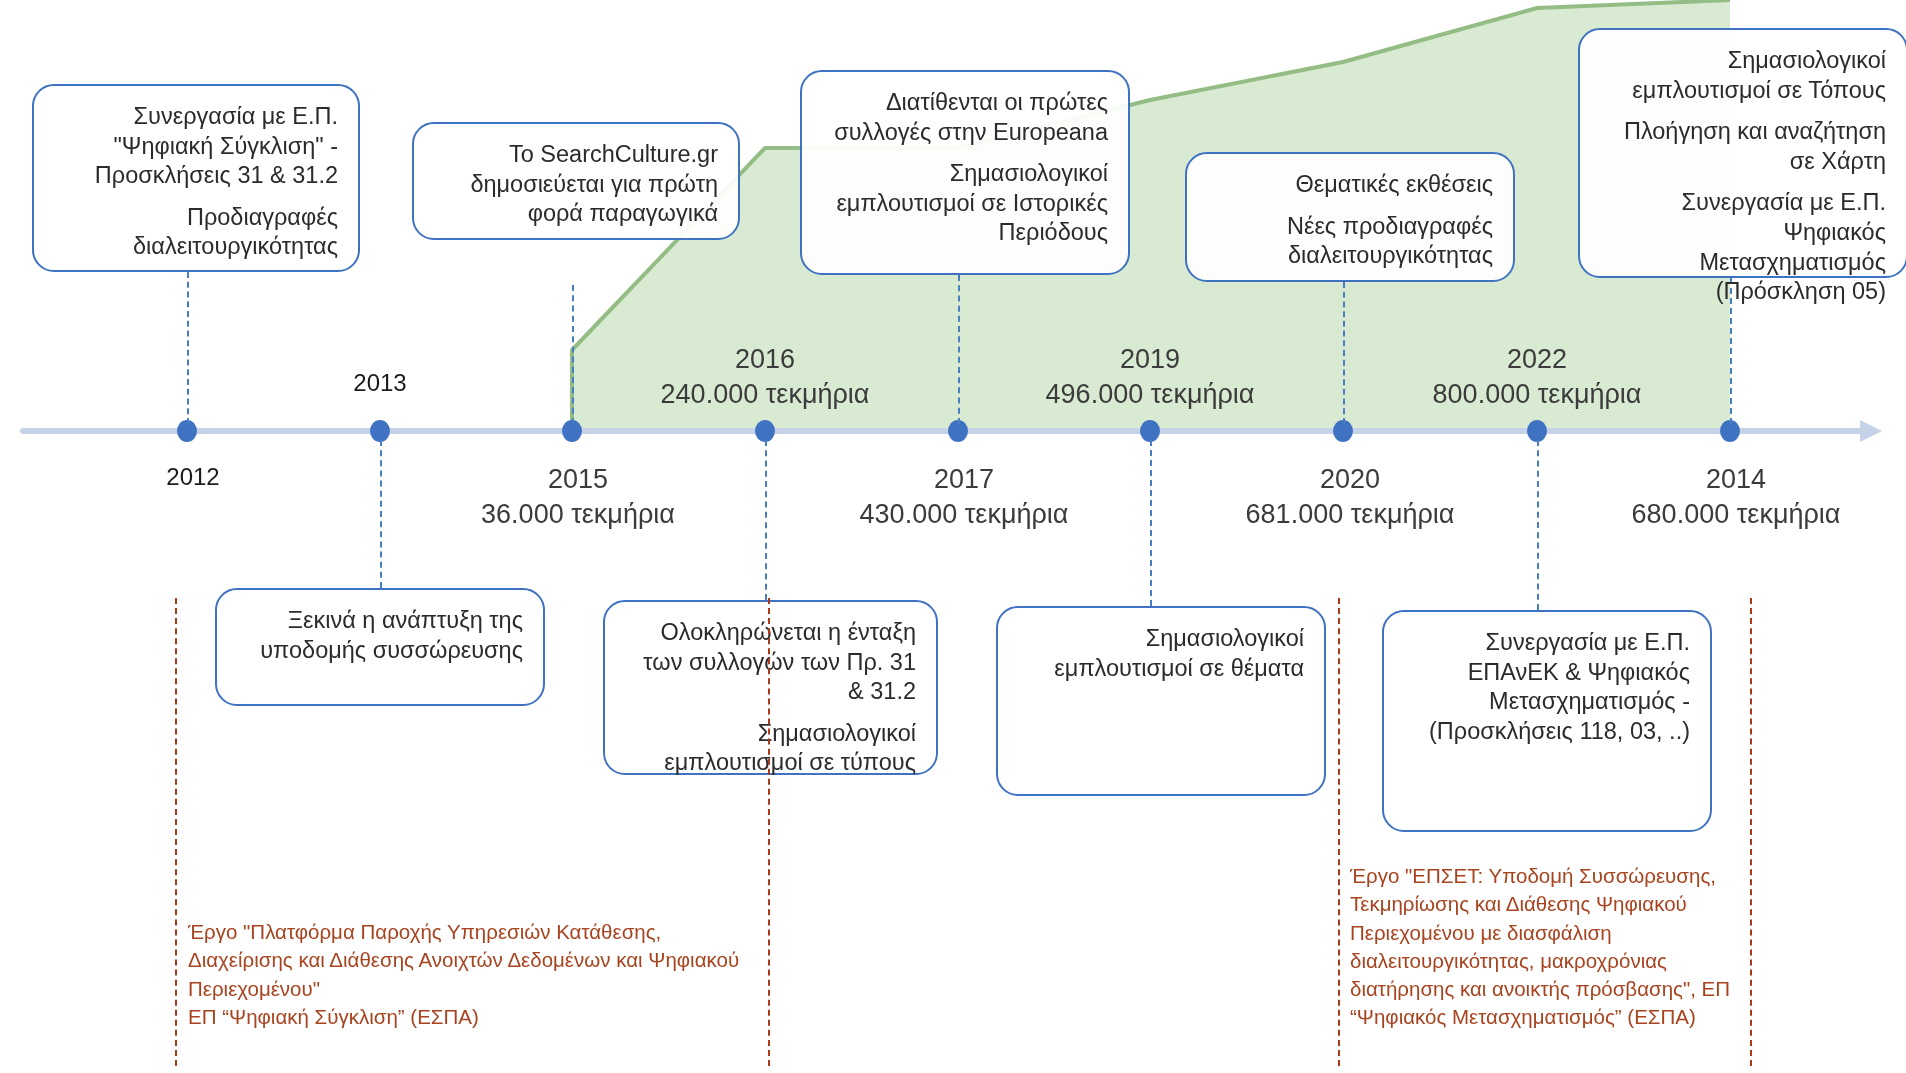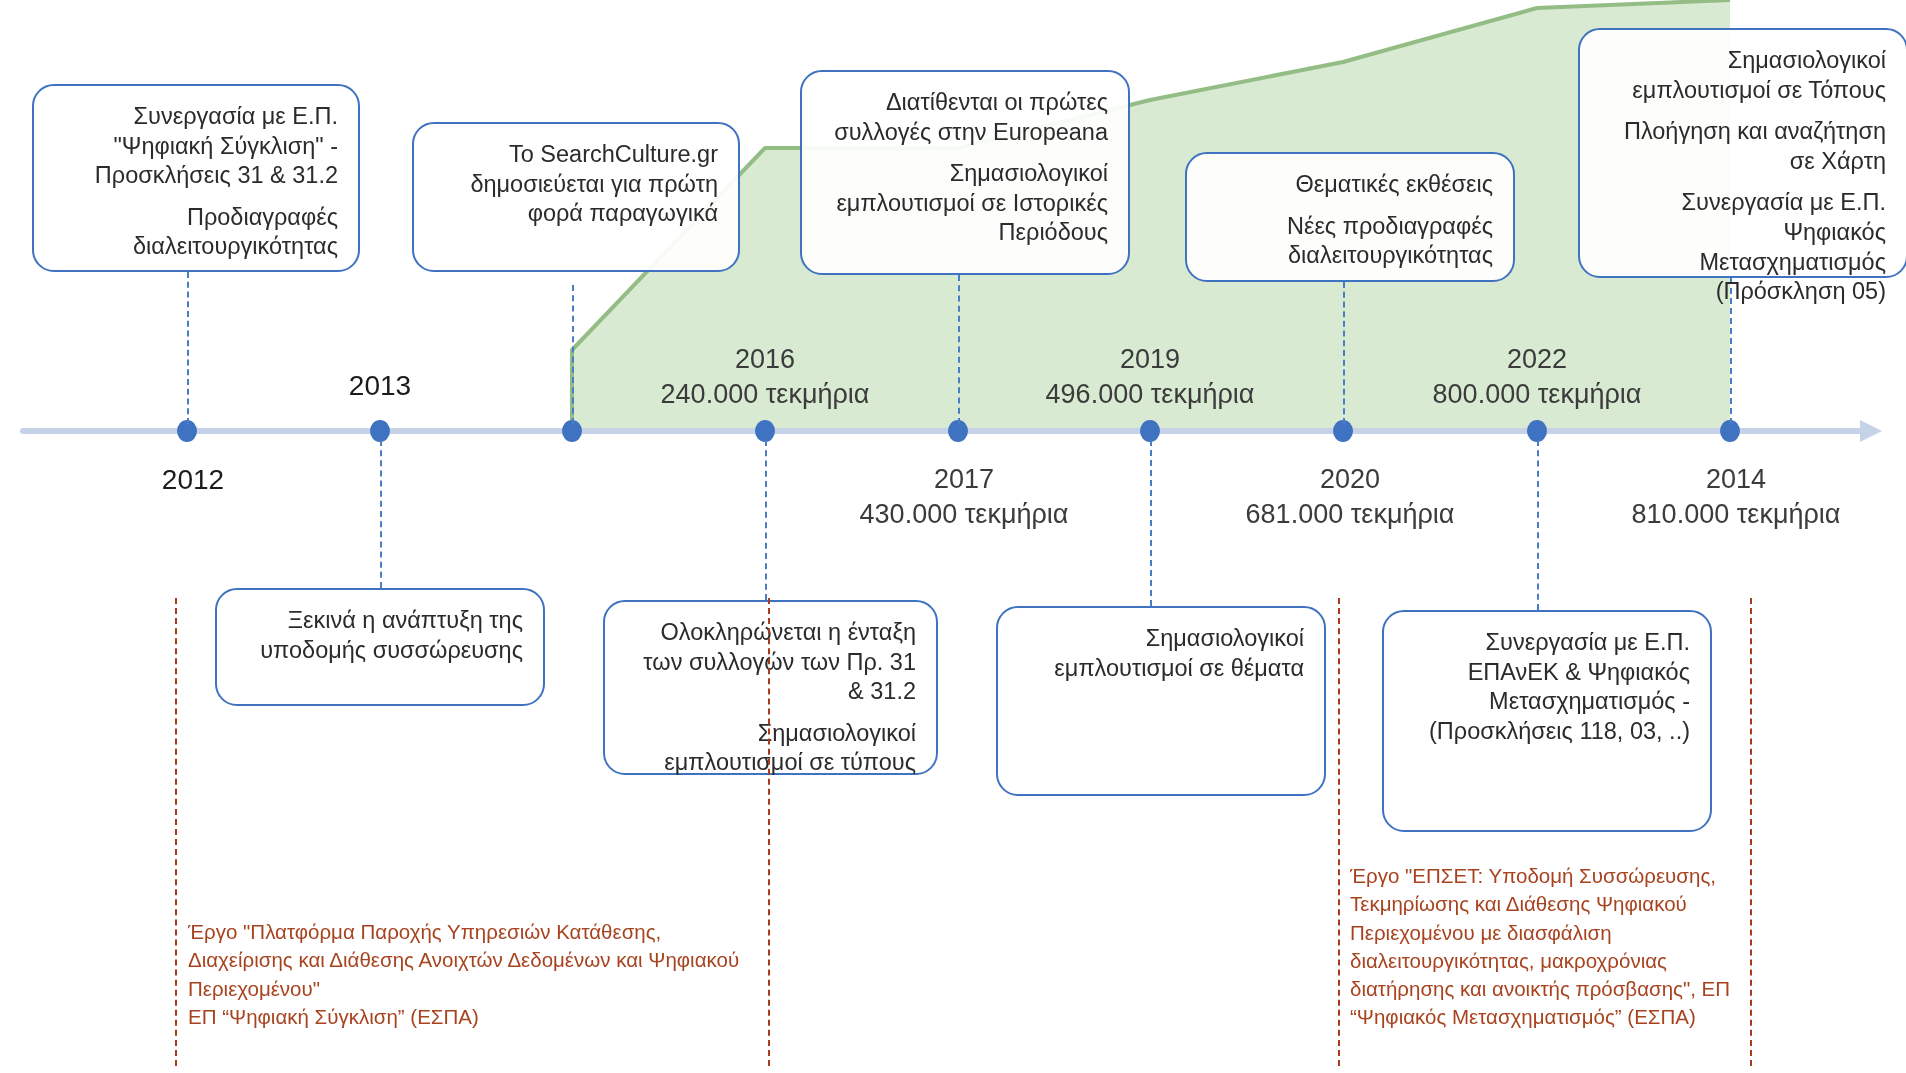--- a/index.html
+++ b/index.html
@@ -39,21 +39,21 @@
   }
 
   
   .year-label{
     position:absolute;text-align:center;line-height:1.28;
     font-size:27px;color:#3b3b3b;white-space:nowrap;
     transform:translateX(-50%);
   }
   .year-label .yr{display:block;}
   .year-label .cnt{display:block;}
-  .year-label.plain .yr{color:#1b1b1b;font-size:28px;}
+  .year-label.plain .yr{color:#1b1b1b;font-size:24px;}
 
   
   .callout{
     position:absolute;
     border:2.2px solid #3f72c1;
     border-radius:22px;
     background:rgba(255,255,255,0.93);
     box-sizing:border-box;
     padding:16px 20px 14px 22px;
     font-size:23.5px;
@@ -121,39 +121,43 @@
     <span class="cnt">496.000 τεκμήρια</span>
   </div>
   <div class="year-label" style="left:1537px;top:342px">
     <span class="yr">2022</span>
     <span class="cnt">800.000 τεκμήρια</span>
   </div>
 
   <div class="year-label plain" style="left:193px;top:462px">
     <span class="yr">2012</span>
   </div>
+  <div class="year-label" style="left:578px;top:462px">
+    <span class="yr">2015</span>
+    <span class="cnt">36.000 τεκμήρια</span>
+  </div>
   <div class="year-label" style="left:964px;top:462px">
     <span class="yr">2017</span>
     <span class="cnt">430.000 τεκμήρια</span>
   </div>
   <div class="year-label" style="left:1350px;top:462px">
     <span class="yr">2020</span>
     <span class="cnt">681.000 τεκμήρια</span>
   </div>
   <div class="year-label" style="left:1736px;top:462px">
     <span class="yr">2014</span>
-    <span class="cnt">810.000 τεκμήρια</span>
+    <span class="cnt">680.000 τεκμήρια</span>
   </div>
 
   <div class="callout" style="left:32px;top:84px;width:328px;height:188px">
     <p>Συνεργασία με Ε.Π. "Ψηφιακή Σύγκλιση" - Προσκλήσεις 31 &amp; 31.2</p>
     <p>Προδιαγραφές διαλειτουργικότητας</p>
   </div>
 
-  <div class="callout" style="left:412px;top:122px;width:328px;height:150px">
+  <div class="callout" style="left:412px;top:122px;width:328px;height:118px">
     <p>Το SearchCulture.gr δημοσιεύεται για πρώτη φορά παραγωγικά</p>
   </div>
 
   <div class="callout" style="left:1185px;top:152px;width:330px;height:130px">
     <p>Θεματικές εκθέσεις</p>
     <p>Νέες προδιαγραφές διαλειτουργικότητας</p>
   </div>
 
   <div class="callout" style="left:800px;top:70px;width:330px;height:205px">
     <p>Διατίθενται οι πρώτες συλλογές στην Europeana</p>

